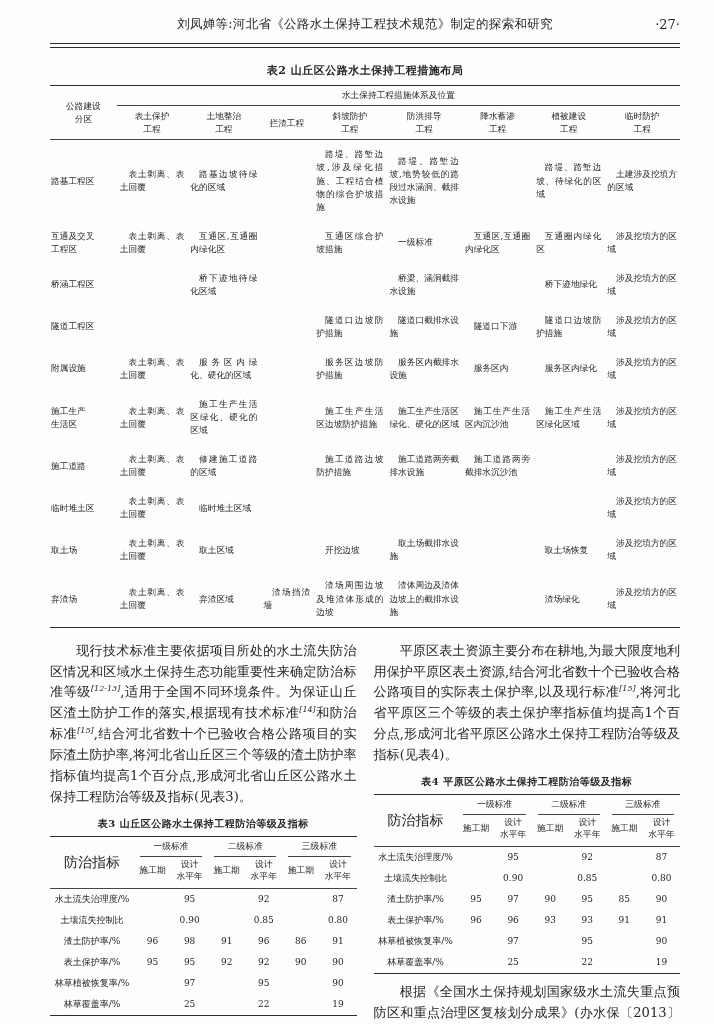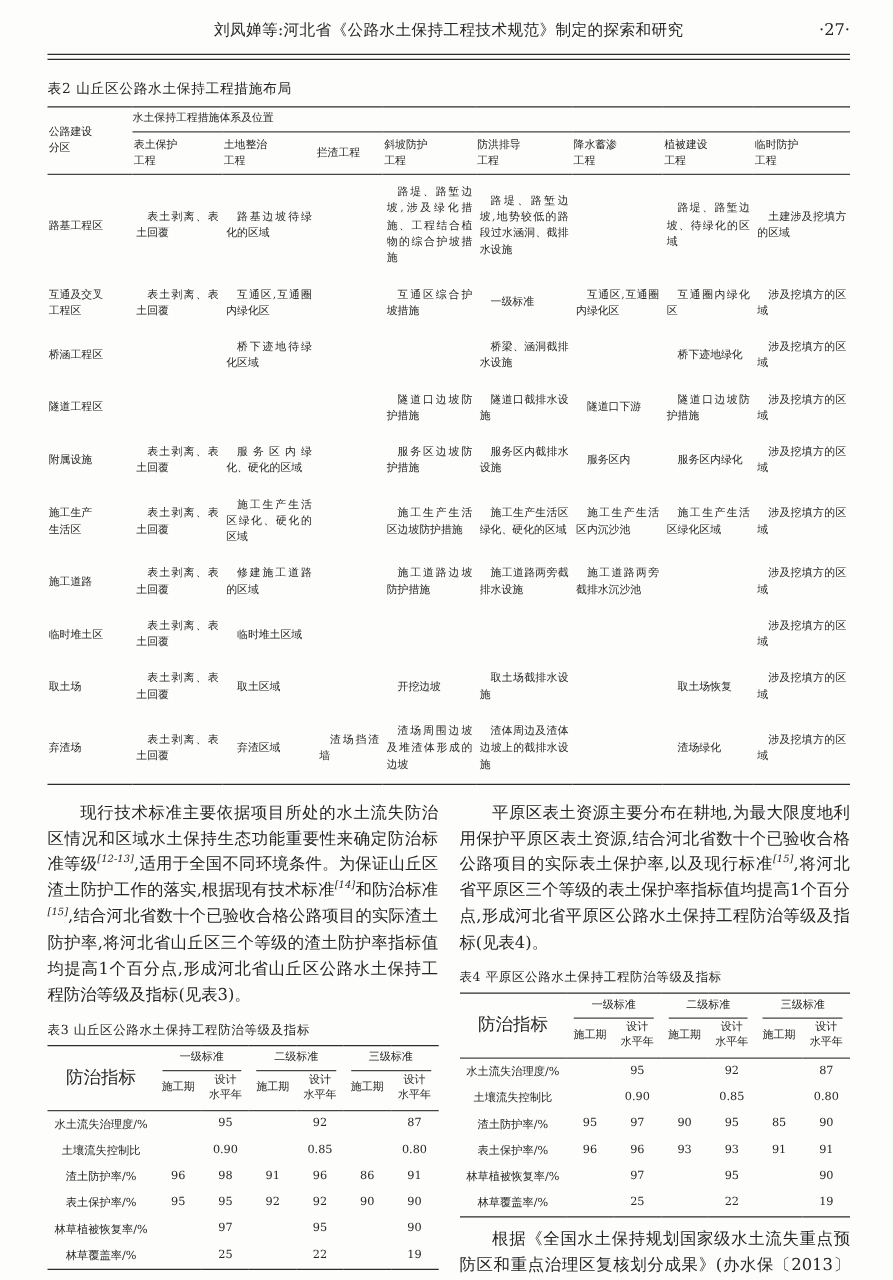--- a/index.html
+++ b/index.html
@@ -1,31 +1,31 @@
 <!DOCTYPE html>
 <html><head>
 <meta charset="utf-8">
 <style>
   html,body{margin:0;padding:0;background:#f4f4f2;}
   body{width:714px;height:1024px;overflow:hidden;color:#262626;
        font-family:"DejaVu Serif","Liberation Serif",serif;}
   .page{box-sizing:border-box;width:714px;height:1024px;background:#fdfdfc;
-        padding:12px 34px 0 38px;position:relative;}
+        padding:12px 34px 0 50px;position:relative;}
   
   .phead{position:relative;height:22px;margin-top:4px;}
   .ptitle{text-align:center;font-size:12.5px;letter-spacing:.3px;padding:0 40px;}
   .pno{position:absolute;right:0;top:1px;font-size:13px;}
   .rule{margin-top:5px;height:2.6px;border-top:1.2px solid #2c2c2c;border-bottom:1.2px solid #2c2c2c;}
   
-  .tcap{font-weight:normal;font-size:11px;margin:15px 0 7px;letter-spacing:.5px;}
+  .tcap{text-align:center;font-weight:bold;font-size:11px;margin:15px 0 7px;letter-spacing:.5px;}
   .tcap.small{font-size:10px;margin:9px 0 5px;}
   
   table{border-collapse:collapse;width:100%;table-layout:fixed;}
   .t2{border-top:1.6px solid #2c2c2c;border-bottom:1.6px solid #2c2c2c;}
-  .t2 th{font-weight:normal;font-size:8.7px;line-height:1.45;text-align:left;
+  .t2 th{font-weight:normal;font-size:8.7px;line-height:1.45;text-align:center;
          padding:4px 1px;white-space:pre-line;vertical-align:middle;}
   .t2 th.grp{border-bottom:.8px solid #444;padding:3px 0 4px;}
   .t2 thead tr.colrow th,.t2 th.zonehead{border-bottom:.9px solid #444;}
   .t2 td{font-size:8.7px;line-height:1.5;padding:8px 3px;vertical-align:middle;
          text-align:justify;text-indent:1em;word-break:break-all;}
   .t2 td.rowlabel{text-align:left;text-indent:0;white-space:pre-line;padding:8px 1px;}
   
   .cols{display:flex;gap:17px;margin-top:13px;}
   .col{flex:1;min-width:0;}
   h2.sect{font-family:"DejaVu Sans","Liberation Sans",sans-serif;font-size:12.6px;

